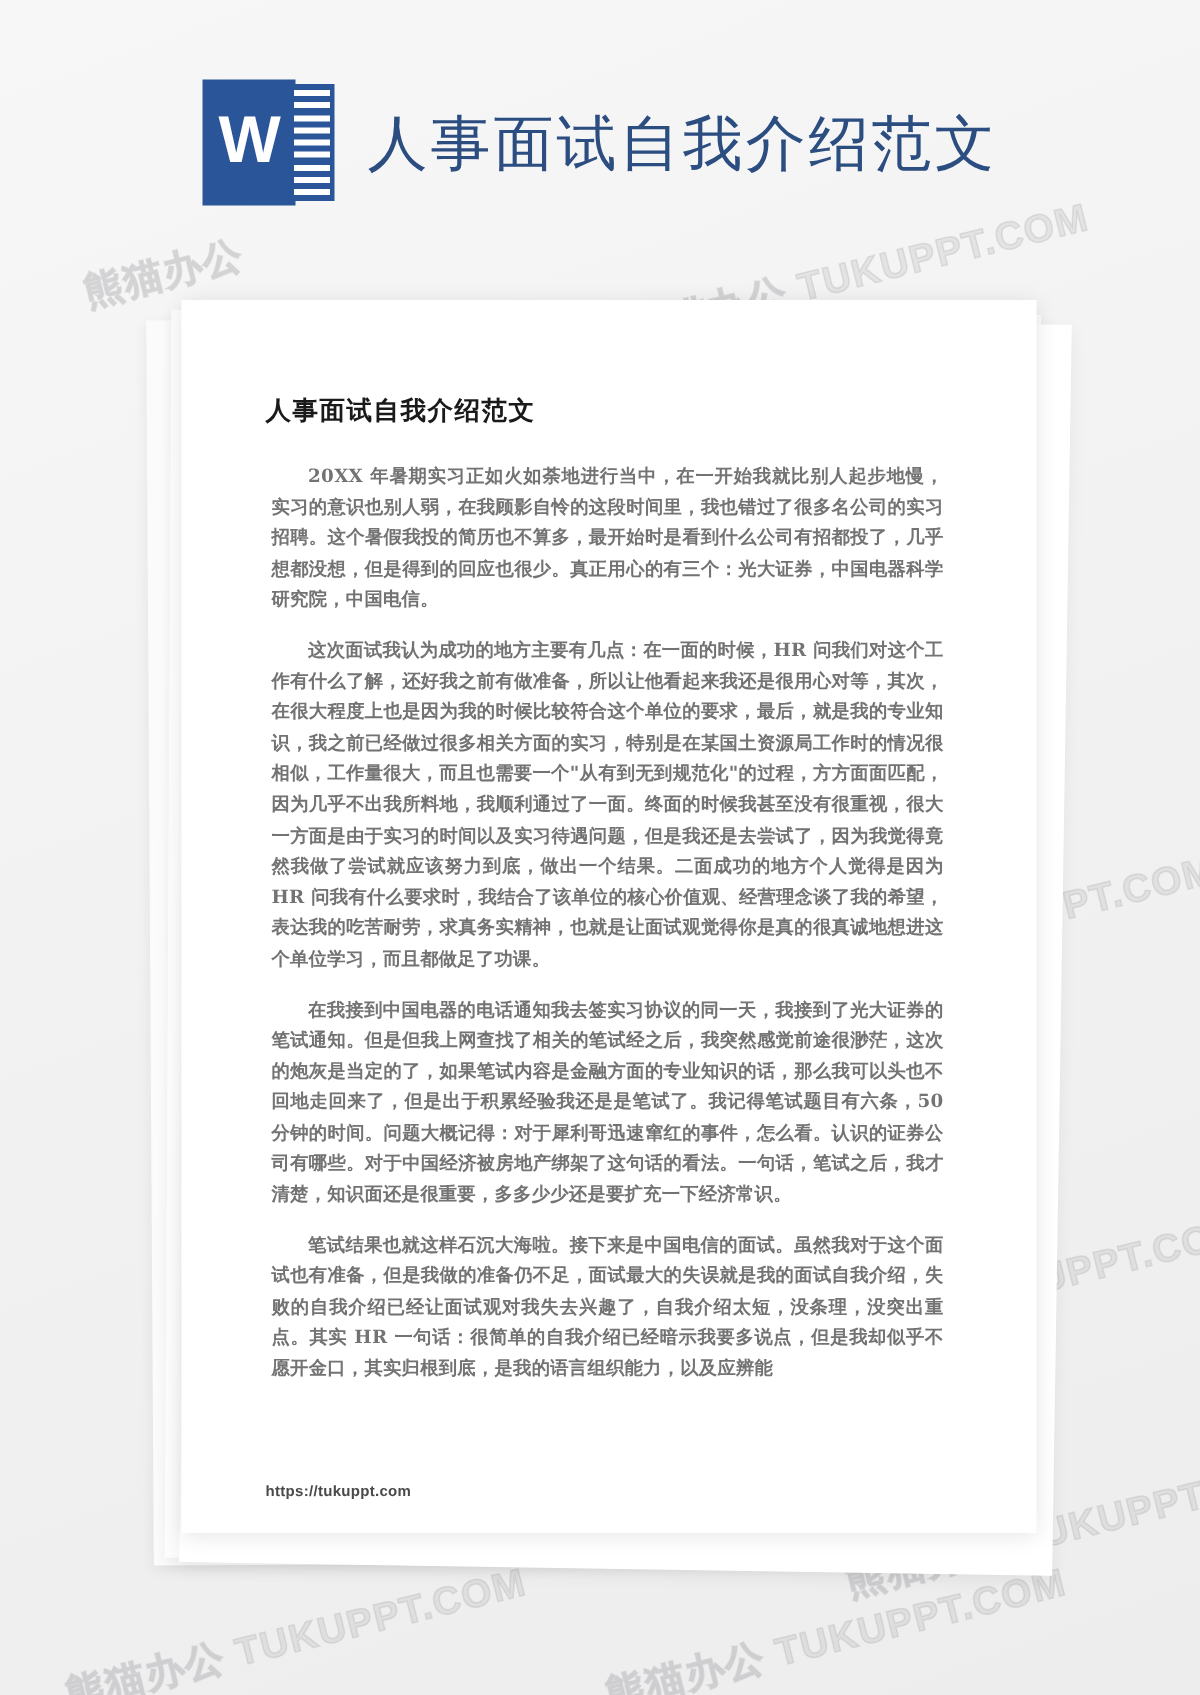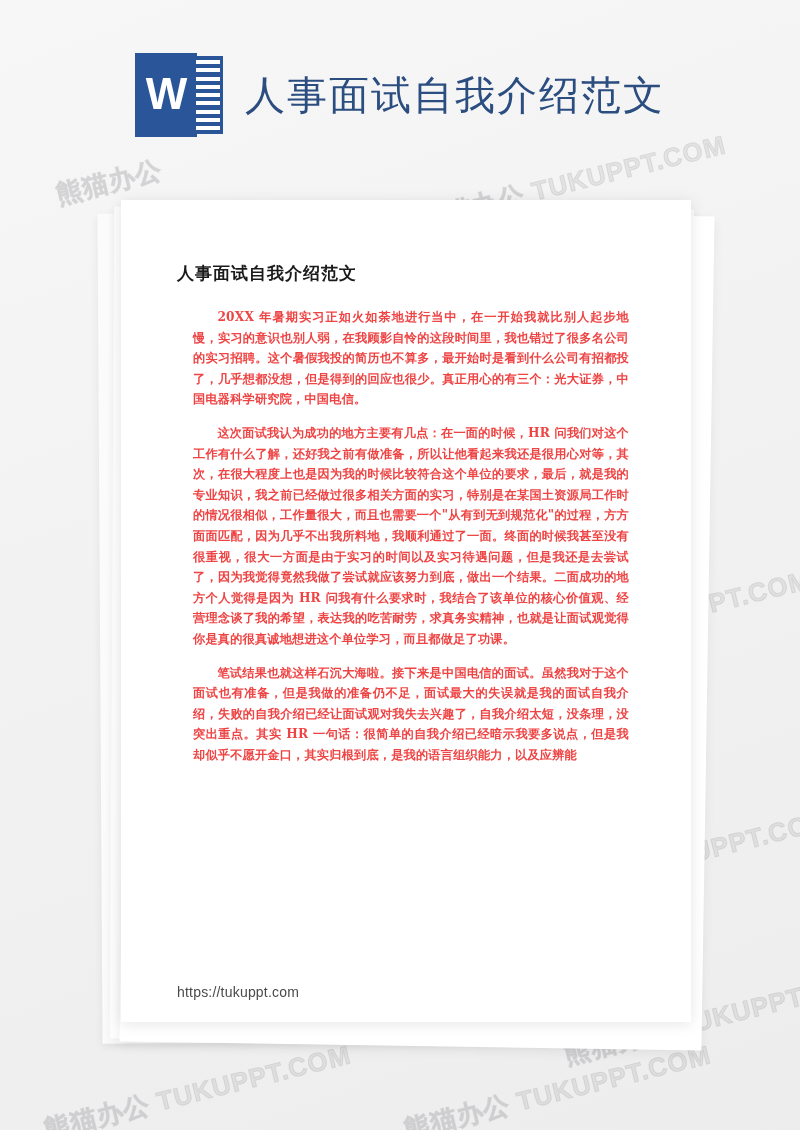--- a/index.html
+++ b/index.html
@@ -161,36 +161,37 @@
     font-size: 17px;
     font-weight: bold;
     color: #1a1a1a;
     margin: 0 0 22px 0;
     letter-spacing: 1px;
   }
   .para {
     font-family: "DejaVu Serif", "Liberation Serif", serif;
     font-size: 12.2px;
     line-height: 20.6px;
-    color: #ef4444;
+    color: #737373;
     text-align: justify;
     text-justify: inter-character;
-    margin: 0 0 13px 16px;
+    margin: 0 0 13px 4px;
     text-indent: 2em;
     letter-spacing: 0.2px;
     font-weight: bold;
   }
   .url {
     position: absolute;
     left: 56px;
     bottom: 22px;
     font-family: "Liberation Sans", sans-serif;
-    font-size: 14px;
+    font-size: 10px;
     color: #4a4a4a;
     letter-spacing: 0.2px;
+    font-weight: bold;
   }
 </style>
 </head>
 <body>
 
 <div class="bg"></div>
 
 <div class="wm wm-a">熊猫办公</div>
 <div class="wm wm-b">熊猫办公 TUKUPPT.COM</div>
 <div class="wm wm-c">熊猫办公 TUKUPPT.COM</div>
@@ -222,20 +223,21 @@
 <div class="stack">
   <div class="sheet-back-1"></div>
   <div class="sheet-back-2"></div>
   <div class="sheet-back-3"></div>
 
   <div class="sheet-main">
     <div class="doc-inner">
       <div class="body-title">人事面试自我介绍范文</div>
       <p class="para">20XX 年暑期实习正如火如荼地进行当中，在一开始我就比别人起步地慢，实习的意识也别人弱，在我顾影自怜的这段时间里，我也错过了很多名公司的实习招聘。这个暑假我投的简历也不算多，最开始时是看到什么公司有招都投了，几乎想都没想，但是得到的回应也很少。真正用心的有三个：光大证券，中国电器科学研究院，中国电信。</p>
       <p class="para">这次面试我认为成功的地方主要有几点：在一面的时候，HR 问我们对这个工作有什么了解，还好我之前有做准备，所以让他看起来我还是很用心对等，其次，在很大程度上也是因为我的时候比较符合这个单位的要求，最后，就是我的专业知识，我之前已经做过很多相关方面的实习，特别是在某国土资源局工作时的情况很相似，工作量很大，而且也需要一个"从有到无到规范化"的过程，方方面面匹配，因为几乎不出我所料地，我顺利通过了一面。终面的时候我甚至没有很重视，很大一方面是由于实习的时间以及实习待遇问题，但是我还是去尝试了，因为我觉得竟然我做了尝试就应该努力到底，做出一个结果。二面成功的地方个人觉得是因为 HR 问我有什么要求时，我结合了该单位的核心价值观、经营理念谈了我的希望，表达我的吃苦耐劳，求真务实精神，也就是让面试观觉得你是真的很真诚地想进这个单位学习，而且都做足了功课。</p>
+      <p class="para">在我接到中国电器的电话通知我去签实习协议的同一天，我接到了光大证券的笔试通知。但是但我上网查找了相关的笔试经之后，我突然感觉前途很渺茫，这次的炮灰是当定的了，如果笔试内容是金融方面的专业知识的话，那么我可以头也不回地走回来了，但是出于积累经验我还是是笔试了。我记得笔试题目有六条，50 分钟的时间。问题大概记得：对于犀利哥迅速窜红的事件，怎么看。认识的证券公司有哪些。对于中国经济被房地产绑架了这句话的看法。一句话，笔试之后，我才清楚，知识面还是很重要，多多少少还是要扩充一下经济常识。</p>
       <p class="para">笔试结果也就这样石沉大海啦。接下来是中国电信的面试。虽然我对于这个面试也有准备，但是我做的准备仍不足，面试最大的失误就是我的面试自我介绍，失败的自我介绍已经让面试观对我失去兴趣了，自我介绍太短，没条理，没突出重点。其实 HR 一句话：很简单的自我介绍已经暗示我要多说点，但是我却似乎不愿开金口，其实归根到底，是我的语言组织能力，以及应辨能</p>
     </div>
     <div class="url">https://tukuppt.com</div>
   </div>
 </div>
 
 <div class="wm wm-g">熊猫办公 TUKUPPT.COM</div>
 <div class="wm wm-h">熊猫办公 TUKUPPT.COM</div>
 
 </body></html>

